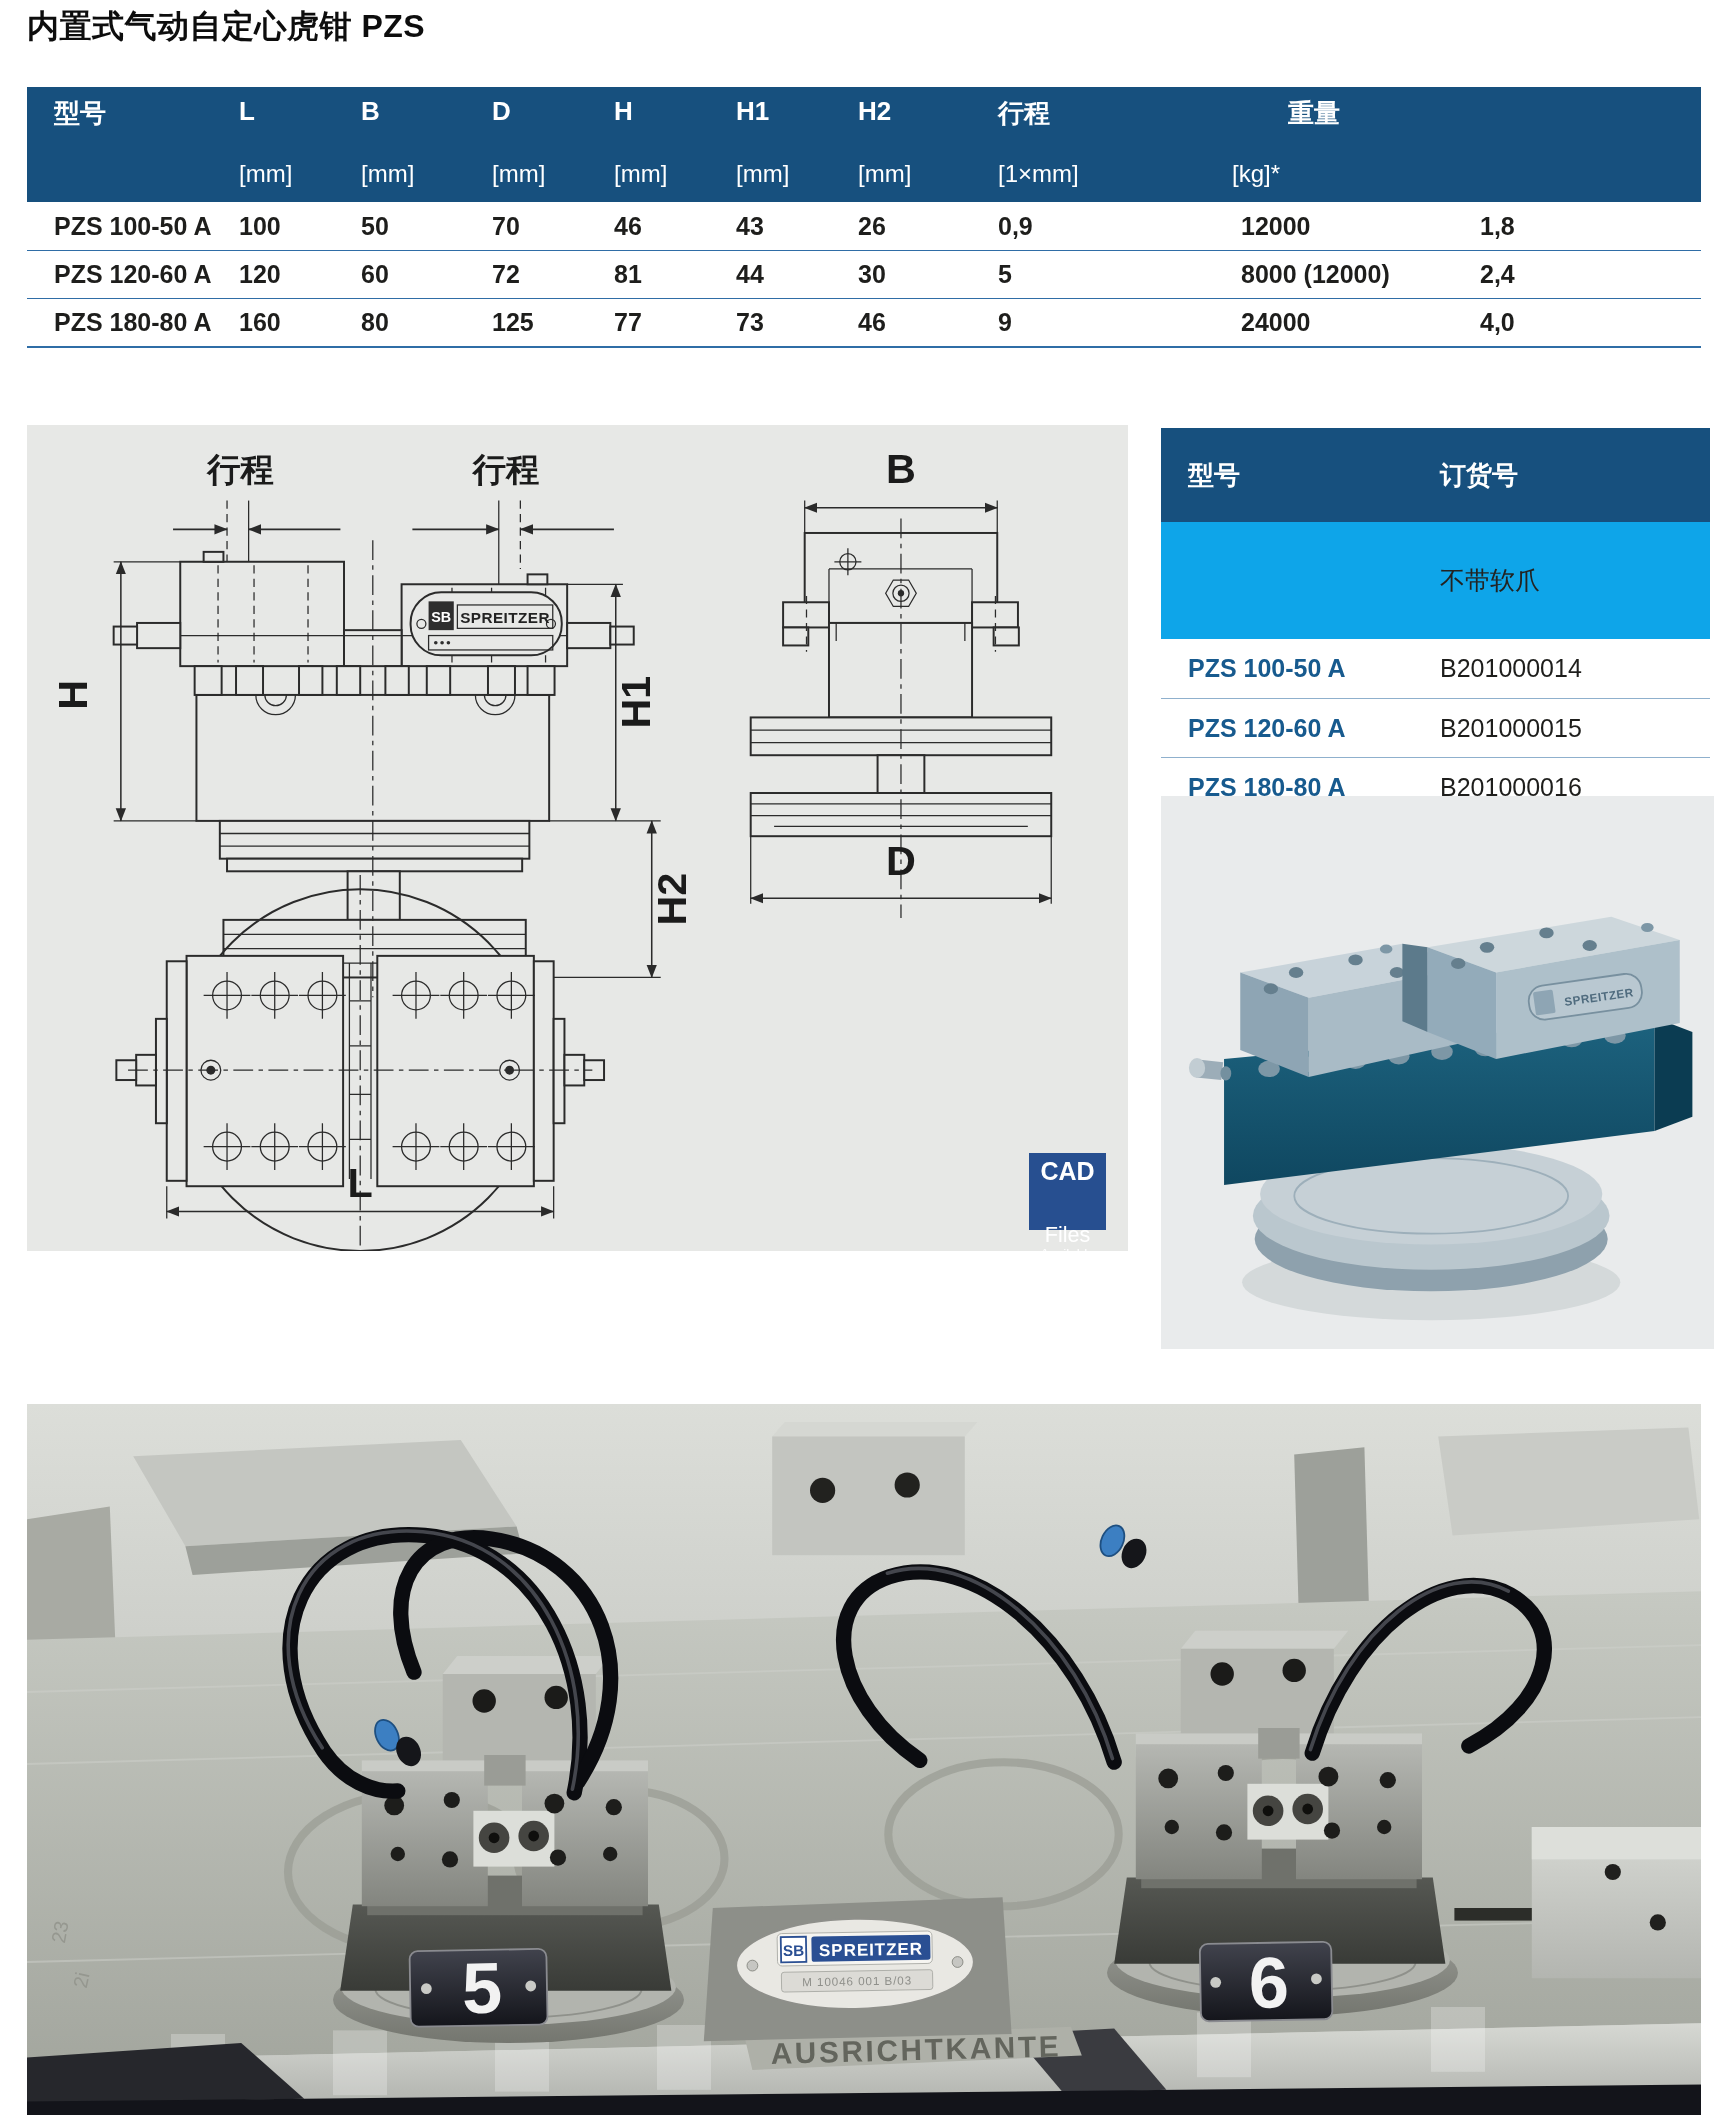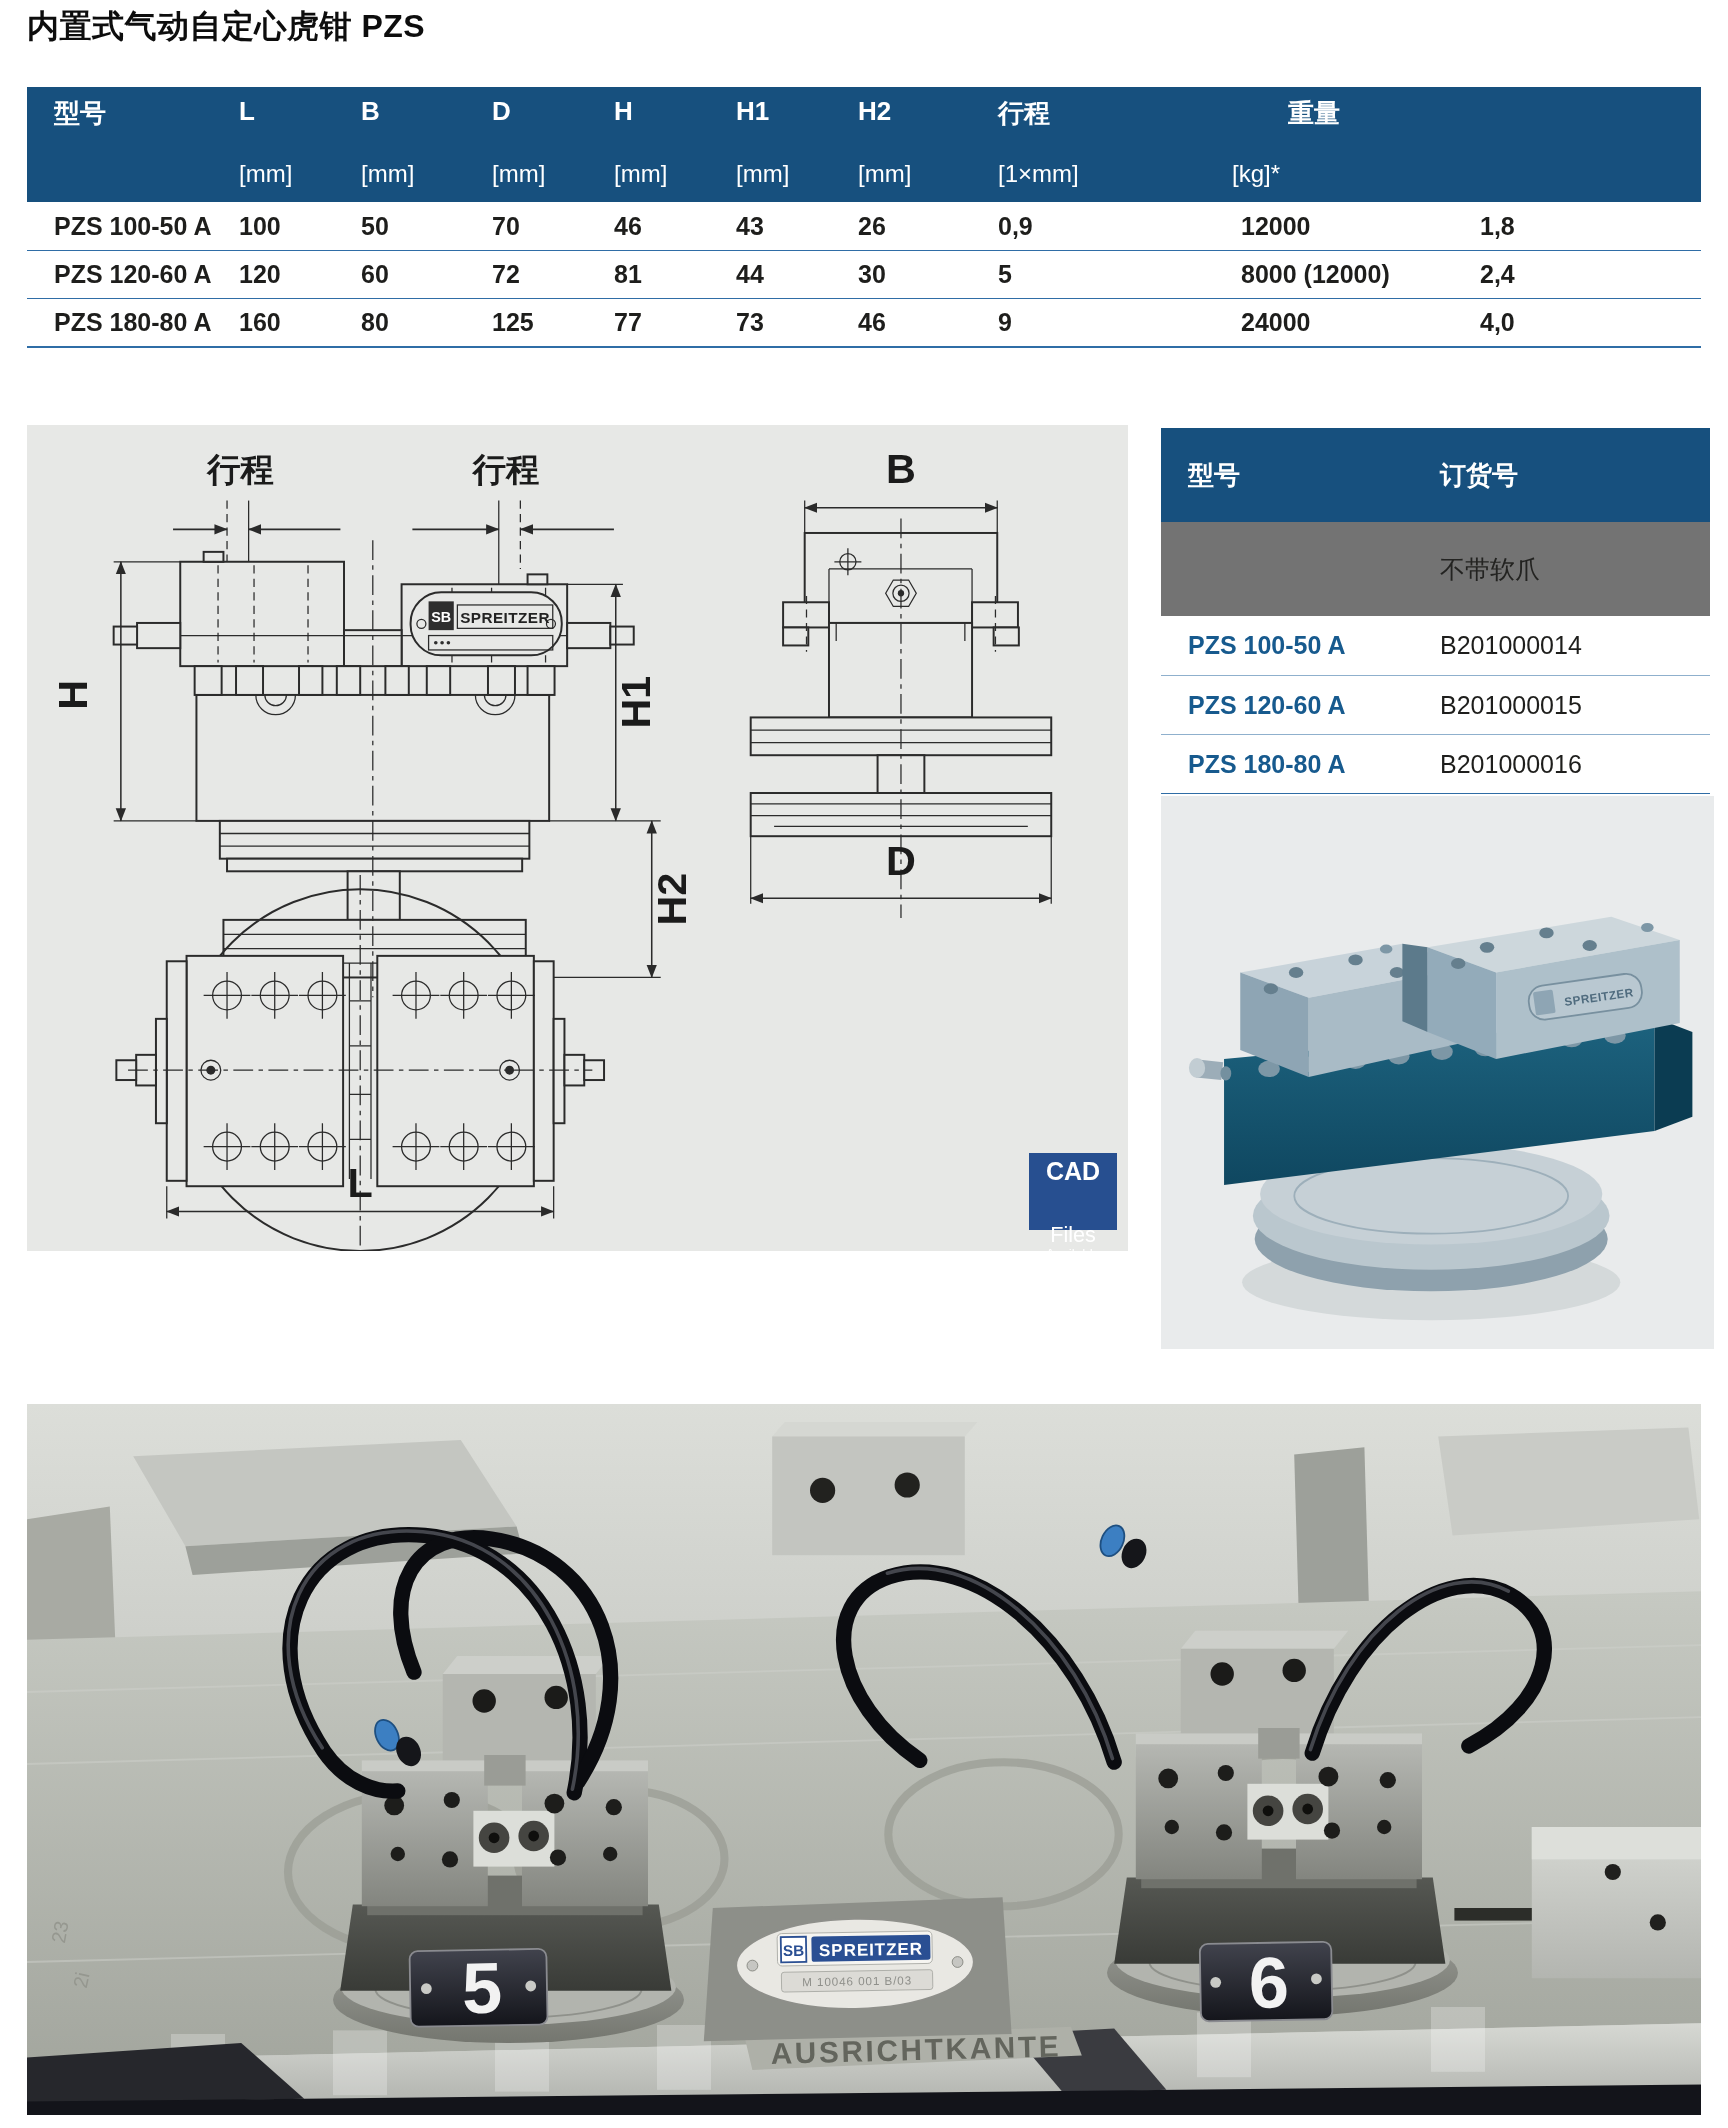--- a/index.html
+++ b/index.html
@@ -24,34 +24,34 @@
   .spec-row + .spec-row { border-top:1.8px solid #2f6da6; }
   .spec-row .c { font-weight:700; color:#1e1e1c; }
   .c-model { padding-left:27px; color:#175a8e; }
   .c-force { padding-left:9px; }
 
   
   .order-table { position:absolute; left:1161px; top:428px; width:549px; }
   .order-head { display:grid; grid-template-columns:279px 270px; background:#17507e; height:94px;
                 color:#fff; align-items:center; font-size:26px; font-weight:700; }
   .order-head .oh1 { padding-left:27px; }
-  .order-sub { height:94px; background:#737373; display:flex; align-items:center; font-size:25px; color:#232321; }
+  .order-sub { height:117px; background:#0ea5e9; display:flex; align-items:center; font-size:25px; color:#232321; }
   .order-sub span { margin-left:279px; }
   .order-rows { border-bottom:1.8px solid #2f6da6; }
   .order-row { display:grid; grid-template-columns:279px 270px; height:59px; align-items:center; font-size:25px; background:#fff; }
   .order-row + .order-row { border-top:1.8px solid #8fb0cd; }
   .o-model { padding-left:27px; color:#175a8e; font-weight:700; }
   .o-num { color:#1e1e1c; font-weight:400; }
 
   
   .draw-panel { position:absolute; left:27px; top:425px; width:1101px; height:826px; background:#e7e8e6; }
   .render-panel { position:absolute; left:1161px; top:796px; width:553px; height:553px; background:#e9ebec; }
   .photo-panel { position:absolute; left:27px; top:1404px; width:1674px; height:711px; background:#c9cbc6; overflow:hidden; }
 
-  .cad-badge { position:absolute; left:1002px; top:728px; width:88px; height:77px; background:#274f90;
+  .cad-badge { position:absolute; left:1002px; top:728px; width:77px; height:77px; background:#274f90;
                color:#fff; text-align:center; }
   .cad-badge .l1 { font-size:25px; font-weight:700; line-height:28px; margin-top:3.6px; }
   .cad-badge .l2 { font-size:21.6px; font-weight:400; line-height:23.4px;margin-top:38px; }
   .cad-badge .l3 { font-size:13.5px; font-weight:400; line-height:16px; }
 
   svg { display:block; }
   .dw { width:100%; height:100%; }
   .dw .o  { fill:none; stroke:#2b2b2b; stroke-width:2.2; }
   .dw .of { fill:#e7e8e6; stroke:#2b2b2b; stroke-width:2.2; }
   .dw .t  { fill:none; stroke:#2b2b2b; stroke-width:1.4; }

